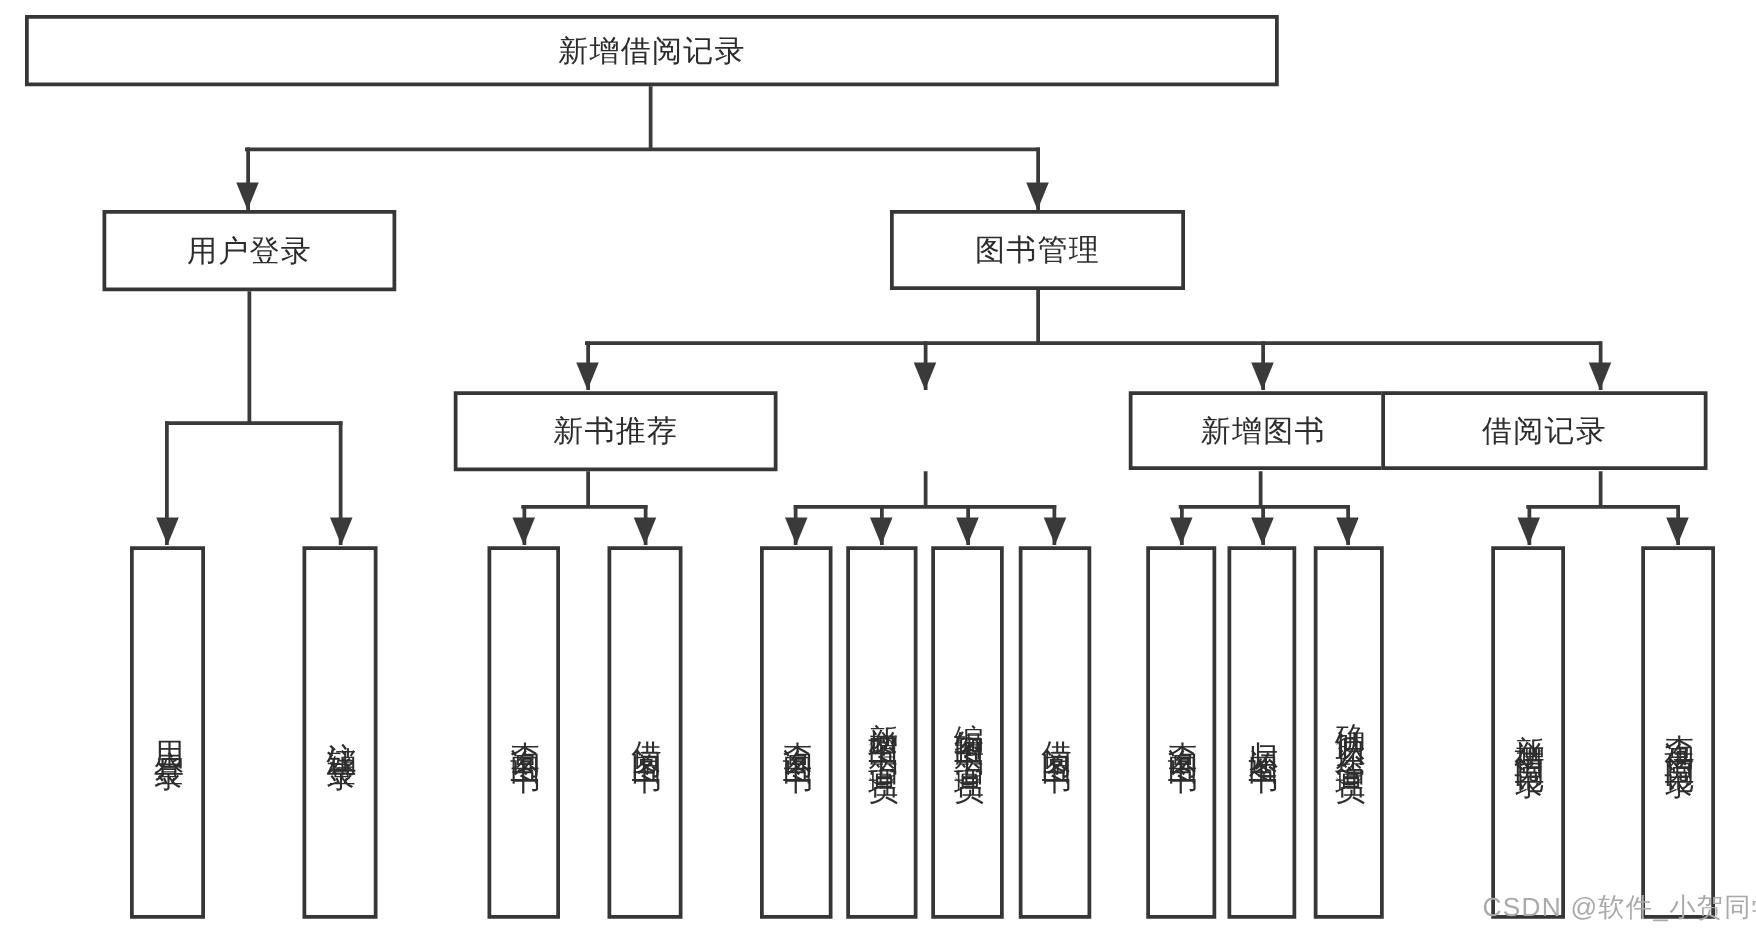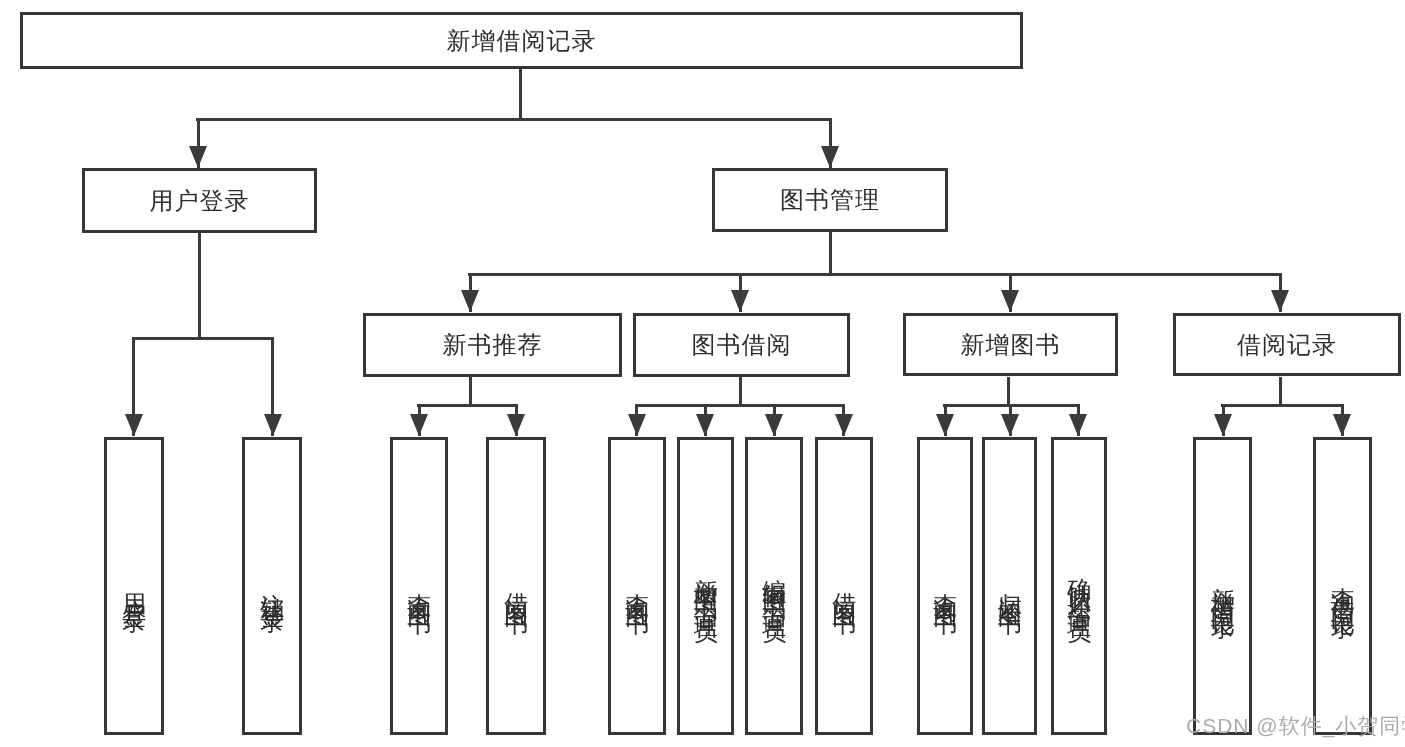--- a/index.html
+++ b/index.html
@@ -56,23 +56,22 @@
   <div class="arrow" style="left:271px;top:337px;height:99px"></div>
 
   <div class="vline" style="left:828.5px;top:232px;height:43px"></div>
   <div class="hline" style="left:468px;top:273px;width:813px"></div>
   <div class="arrow" style="left:468.5px;top:273px;height:39px"></div>
   <div class="arrow" style="left:738.5px;top:273px;height:39px"></div>
   <div class="arrow" style="left:1008.5px;top:273px;height:39px"></div>
   <div class="arrow" style="left:1278.5px;top:273px;height:39px"></div>
 
   <div class="node" style="left:363px;top:313px;width:259px;height:64px">新书推荐</div>
-  <div class="node" style="left:633px;top:313px;width:217px;height:64px">图书借阅</div>
   <div class="node" style="left:903px;top:313px;width:215px;height:63px">新增图书</div>
-  <div class="node" style="left:1173px;top:313px;width:228px;height:63px">借阅记录</div>
+  <div class="node" style="left:1105px;top:313px;width:261px;height:63px">借阅记录</div>
 
   <div class="vline" style="left:468.5px;top:377px;height:28px"></div>
   <div class="hline" style="left:417px;top:404px;width:101px"></div>
   <div class="arrow" style="left:417.5px;top:404px;height:32px"></div>
   <div class="arrow" style="left:514.5px;top:404px;height:32px"></div>
 
   <div class="vline" style="left:738.5px;top:377px;height:28px"></div>
   <div class="hline" style="left:635px;top:404px;width:210px"></div>
   <div class="arrow" style="left:635px;top:404px;height:32px"></div>
   <div class="arrow" style="left:703.5px;top:404px;height:32px"></div>

